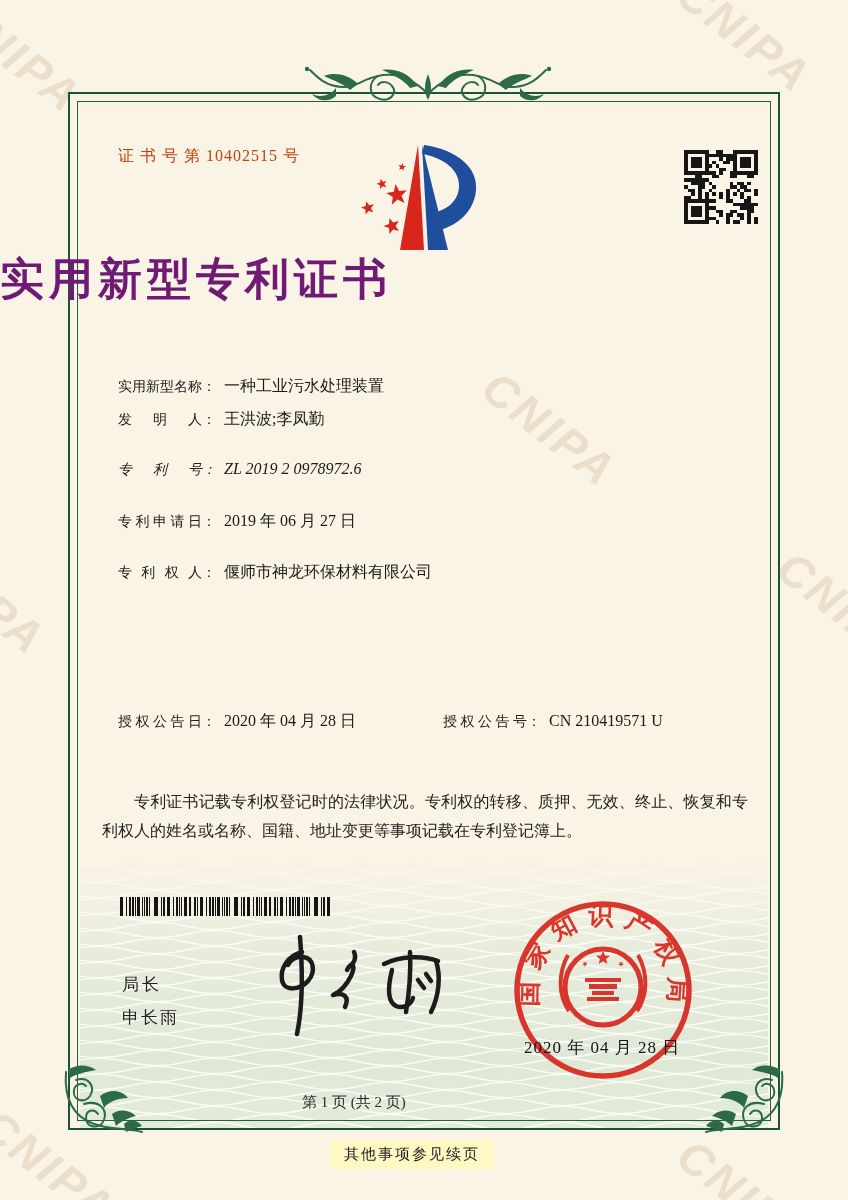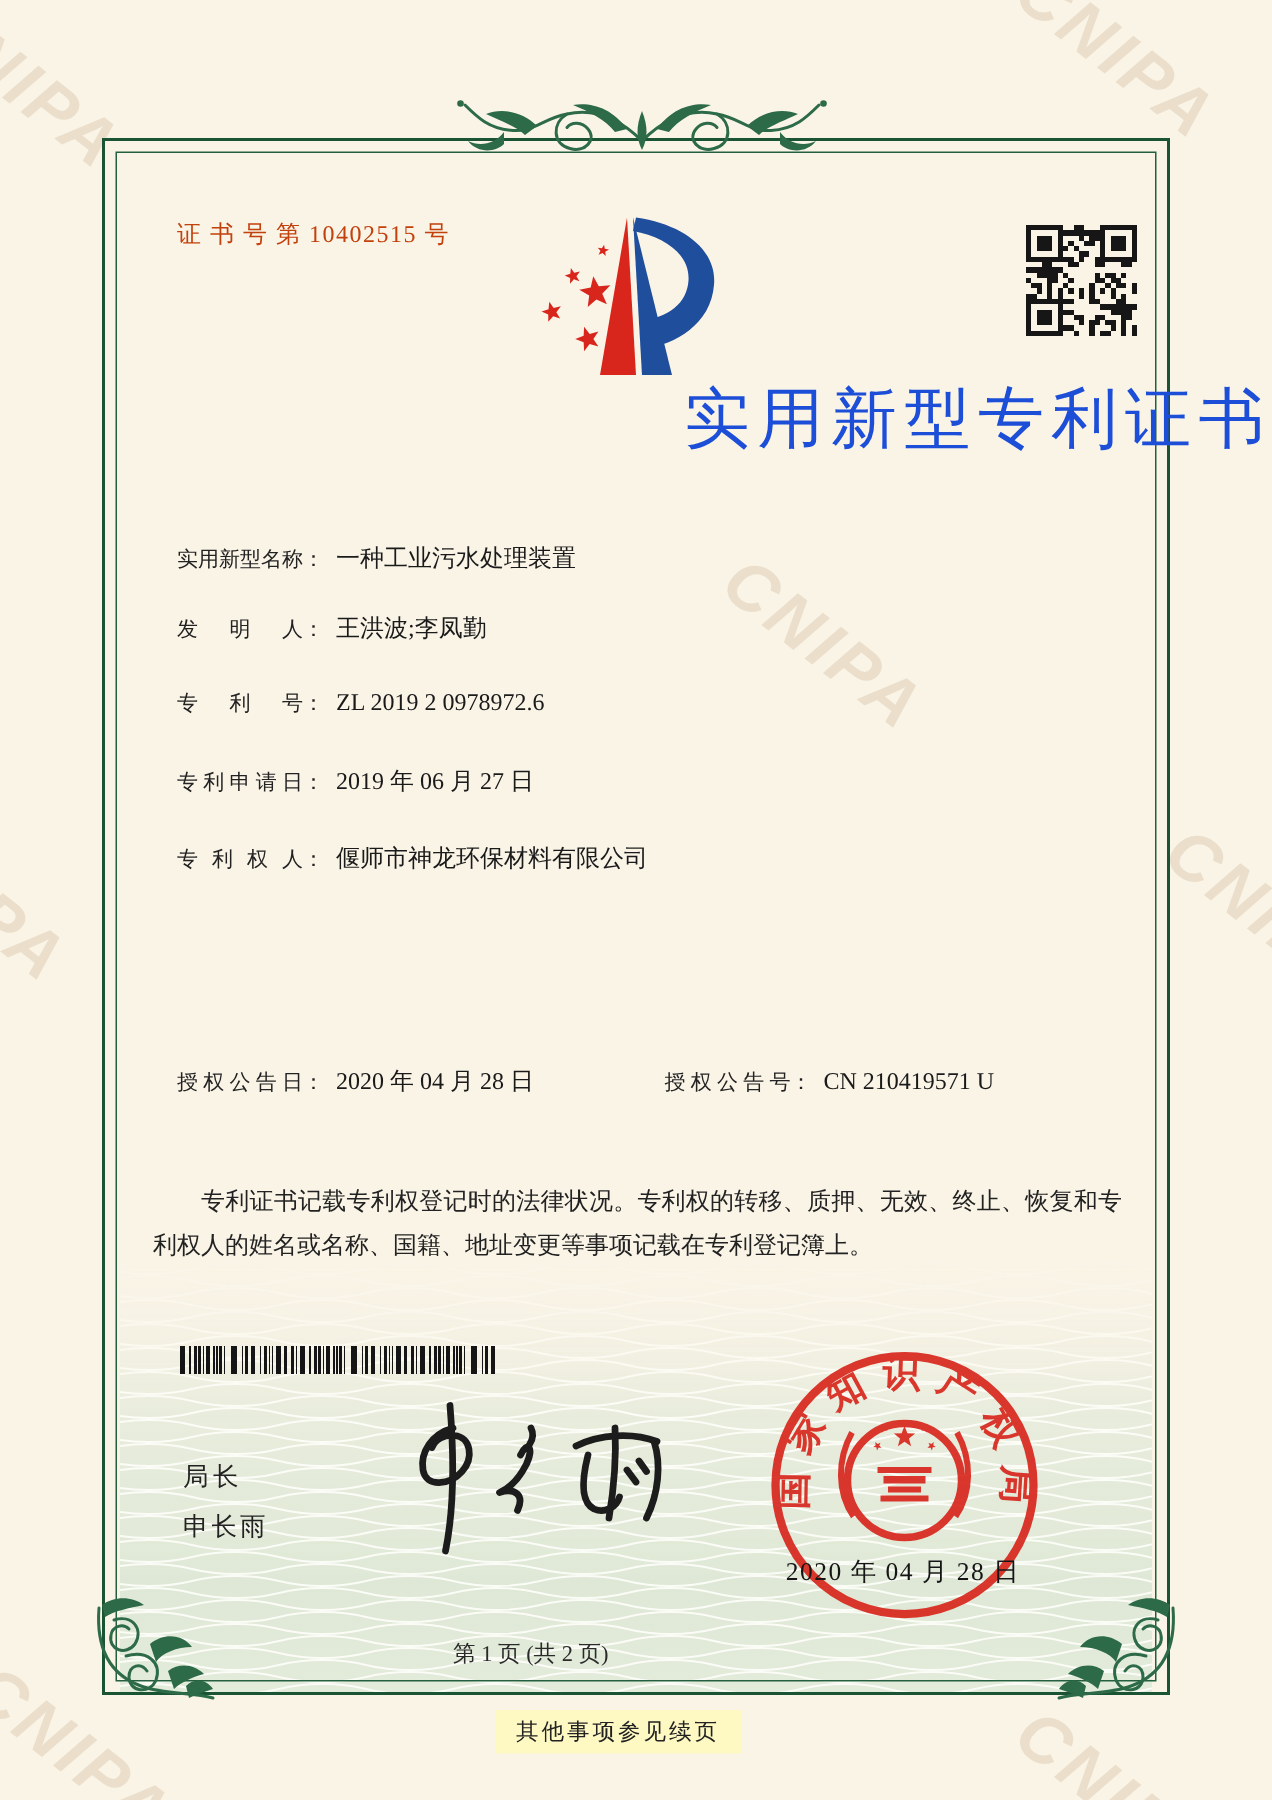--- a/index.html
+++ b/index.html
@@ -30,21 +30,21 @@
   .border-inner { position:absolute; z-index:3; left:77px; top:101px; width:694px; height:1020px; border:1px solid #246040; }
   .orn { position:absolute; z-index:4; }
   .st { fill:none; stroke:#2d6a47; stroke-width:2; stroke-linecap:round; }
   .fl { fill:#2d6a47; }
   
   .certno { position:absolute; z-index:5; left:118px; top:146px; font-size:16px; letter-spacing:1px; color:#c2410c; }
   .logo { position:absolute; z-index:5; left:352px; top:142px; }
   .qr { position:absolute; z-index:5; left:684px; top:150px; }
   .title {
     position:absolute; z-index:5; left:0; top:250px; width:100%;
-    text-align:right; font-size:44px; font-weight:400; letter-spacing:5px; color:#1d4ed8;
+    text-align:left; font-size:44px; font-weight:700; letter-spacing:5px; color:#701a75;
   }
   
   .frow { position:absolute; z-index:5; left:118px; width:620px; font-size:16px; white-space:nowrap; }
   .flabel {
     display:inline-block; width:84px; font-size:14px; vertical-align:baseline;
     text-align:justify; text-align-last:justify; white-space:nowrap; color:#222;
   }
   .fcolon { font-size:14px; }
   .fvalue { margin-left:8px; color:#1a1a1a; }
   .gpair1 { display:inline-block; width:321px; }
@@ -299,27 +299,27 @@
       <rect x="31.71" y="70.48" width="3.52" height="3.52" fill="#161616"></rect>
       <rect x="42.29" y="70.48" width="3.52" height="3.52" fill="#161616"></rect>
       <rect x="49.33" y="70.48" width="3.52" height="3.52" fill="#161616"></rect>
       <rect x="52.86" y="70.48" width="3.52" height="3.52" fill="#161616"></rect>
       <rect x="63.43" y="70.48" width="3.52" height="3.52" fill="#161616"></rect>
       <rect x="70.48" y="70.48" width="3.52" height="3.52" fill="#161616"></rect>
     </svg>
 
   <div class="title">实用新型专利证书</div>
 
-  <div class="frow" style="top:362px;">
+  <div class="frow" style="top:376px;">
     <span class="flabel">实用新型名称</span><span class="fcolon">：</span><span class="fvalue">一种工业污水处理装置</span>
   </div>
   <div class="frow" style="top:409px;">
     <span class="flabel">发明人</span><span class="fcolon">：</span><span class="fvalue">王洪波;李凤勤</span>
   </div>
-  <div class="frow" style="top:460px;">
+  <div class="frow" style="top:460px;font-style:italic;">
     <span class="flabel">专利号</span><span class="fcolon">：</span><span class="fvalue">ZL 2019 2 0978972.6</span>
   </div>
   <div class="frow" style="top:511px;">
     <span class="flabel">专利申请日</span><span class="fcolon">：</span><span class="fvalue">2019 年 06 月 27 日</span>
   </div>
   <div class="frow" style="top:562px;">
     <span class="flabel">专利权人</span><span class="fcolon">：</span><span class="fvalue">偃师市神龙环保材料有限公司</span>
   </div>
   <div class="frow" style="top:664px;margin-top:47px;">
     <span class="gpair1">

